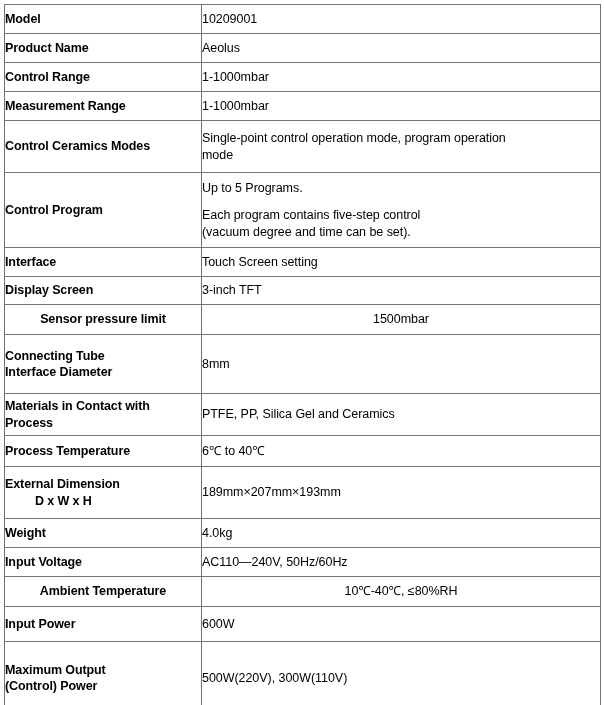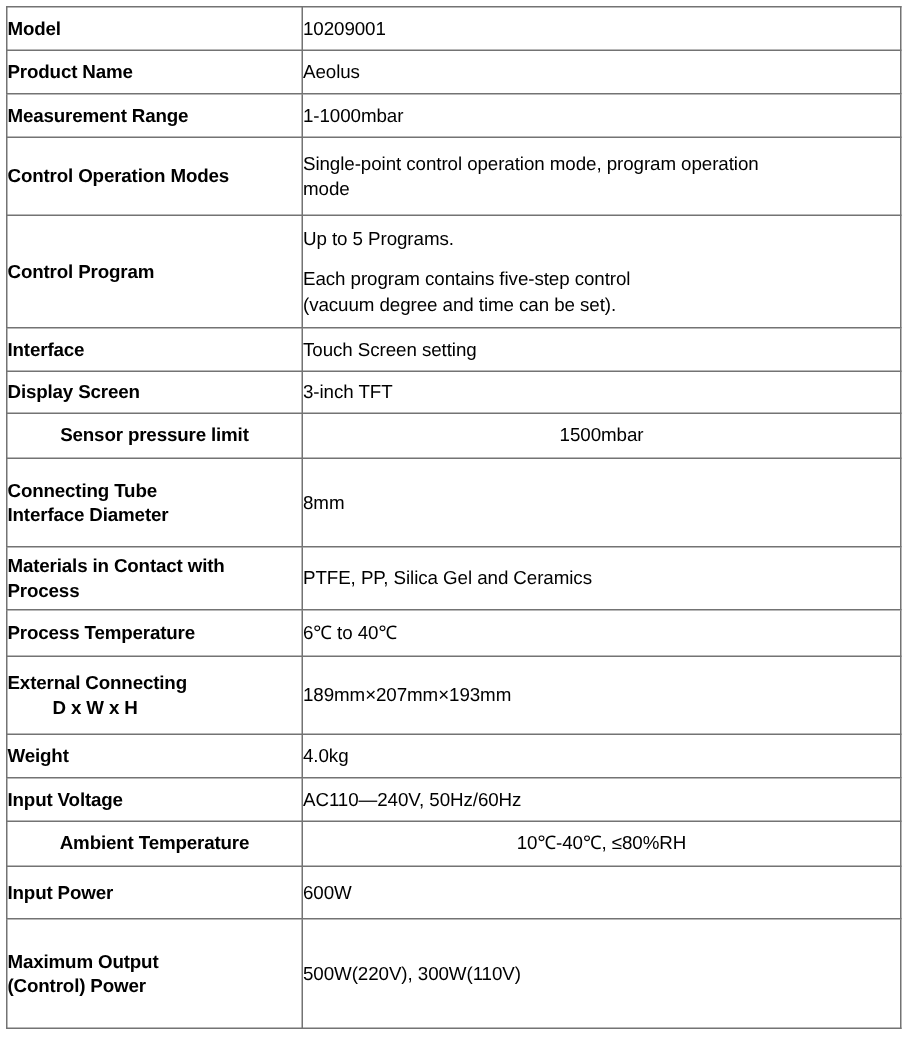--- a/index.html
+++ b/index.html
@@ -94,29 +94,37 @@
         <tr>
           <td class="label-cell h28">
             <span class="label-line">Product Name</span>
           </td>
           <td class="value-cell h28">
             <span class="value-line">Aeolus</span>
           </td>
         </tr>
         <tr>
           <td class="label-cell h28">
+            <span class="label-line">Control Range</span>
+          </td>
+          <td class="value-cell h28">
+            <span class="value-line">1-1000mbar</span>
+          </td>
+        </tr>
+        <tr>
+          <td class="label-cell h28">
             <span class="label-line">Measurement Range</span>
           </td>
           <td class="value-cell h28">
             <span class="value-line">1-1000mbar</span>
           </td>
         </tr>
         <tr>
           <td class="label-cell h51">
-            <span class="label-line">Control Operation Modes</span>
+            <span class="label-line">Control Ceramics Modes</span>
           </td>
           <td class="value-cell h51">
             <span class="value-line">Single-point control operation mode, program operation</span>
             <span class="value-line">mode</span>
           </td>
         </tr>
         <tr>
           <td class="label-cell h74">
             <span class="label-line">Control Program</span>
           </td>
@@ -171,21 +179,21 @@
         <tr>
           <td class="label-cell h30">
             <span class="label-line">Process Temperature</span>
           </td>
           <td class="value-cell h30">
             <span class="value-line">6℃ to 40℃</span>
           </td>
         </tr>
         <tr>
           <td class="label-cell h51">
-            <span class="label-line">External Connecting</span>
+            <span class="label-line">External Dimension</span>
             <span class="label-line indent">D x W x H</span>
           </td>
           <td class="value-cell h51">
             <span class="value-line">189mm×207mm×193mm</span>
           </td>
         </tr>
         <tr>
           <td class="label-cell h28">
             <span class="label-line">Weight</span>
           </td>

